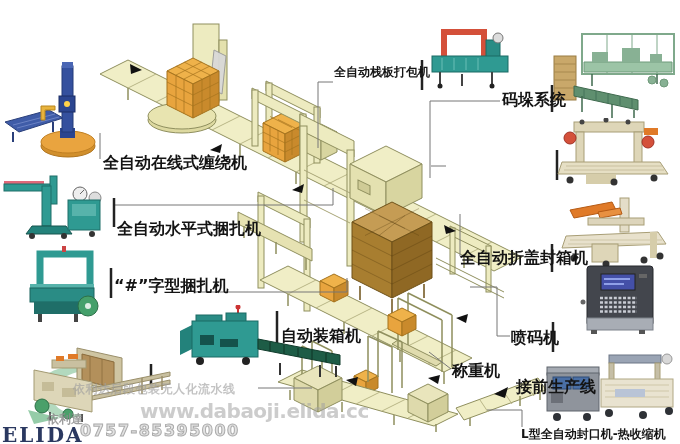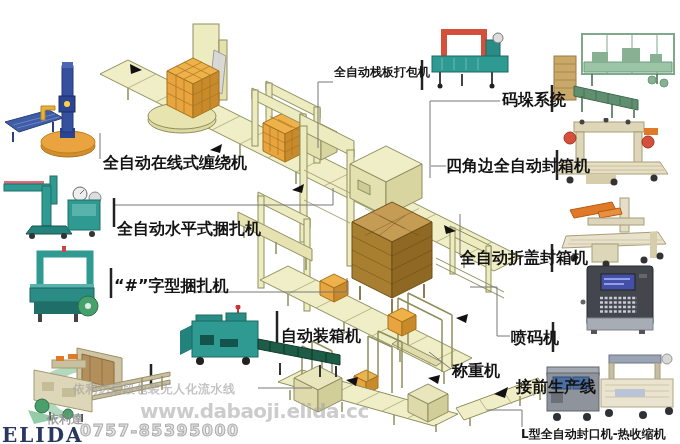--- a/index.html
+++ b/index.html
@@ -427,21 +427,20 @@
       <circle cx="44" cy="72" r="4" fill="#2e3136"></circle>
     <circle cx="66" cy="68" r="4" fill="#2e3136"></circle>
       <circle cx="100" cy="70" r="4" fill="#2e3136"></circle>
     <circle cx="126" cy="66" r="4" fill="#2e3136"></circle>
   </svg>
 
   <div class="lbl" style="left:103px;top:153px;">全自动在线式缠绕机</div>
   <div class="lbl sm" style="left:334px;top:65px;">全自动栈板打包机</div>
   <div class="lbl" style="left:502px;top:90px;">码垛系统</div>
   <div class="lbl" style="left:117px;top:219px;">全自动水平式捆扎机</div>
-  <div class="lbl" style="left:446px;top:156px;">四角边全自动封箱机</div>
   <div class="lbl" style="left:114px;top:276px;">“#”字型捆扎机</div>
   <div class="lbl" style="left:460px;top:248px;">全自动折盖封箱机</div>
   <div class="lbl" style="left:281px;top:316px;margin-top:10px;">自动装箱机</div>
   <div class="lbl" style="left:511px;top:328px;text-align:right;">喷码机</div>
   <div class="lbl" style="left:452px;top:361px;">称重机</div>
   <div class="lbl" style="left:516px;top:377px;">接前生产线</div>
   <div class="lbl sm" style="left:521px;top:427px;">L型全自动封口机-热收缩机</div>
 
   <div class="wm wm-tagline">依利达后段包装无人化流水线</div>
   <div class="wm wm-site">www.dabaoji.elida.cc</div>

